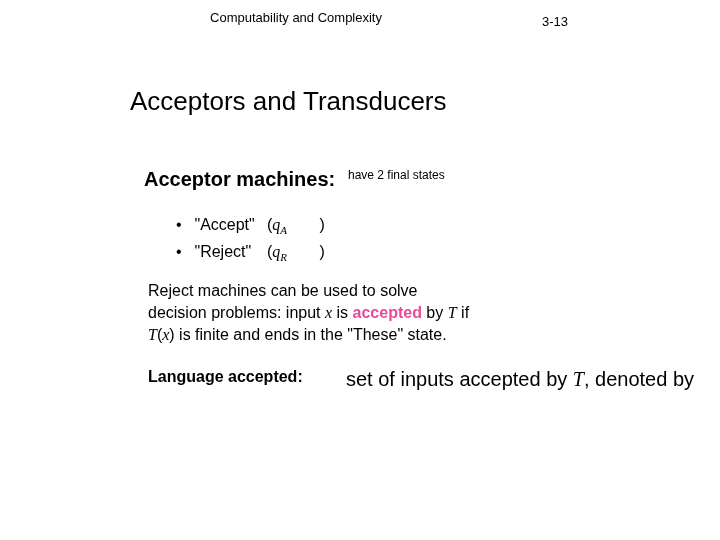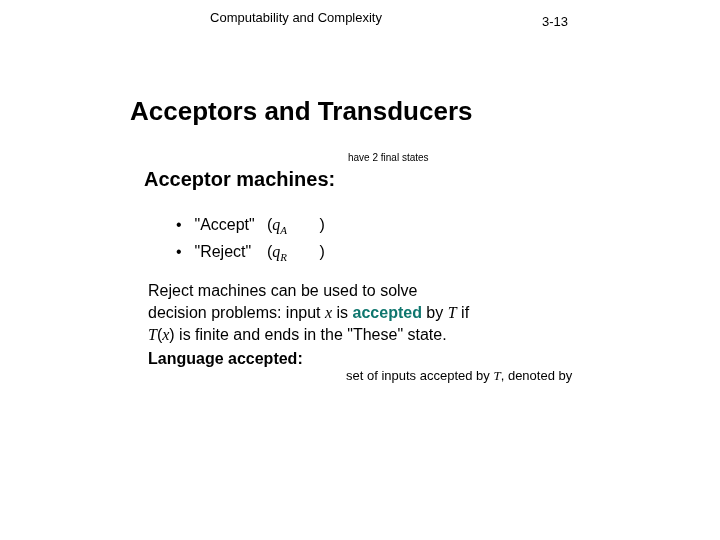--- a/index.html
+++ b/index.html
@@ -30,35 +30,34 @@
     position: absolute;
     top: 14px;
     right: 24px;
     font-size: 13px;
   }
   .title {
     position: absolute;
     top: 86px;
     left: 130px;
     font-size: 26px;
-    font-weight: bold;
-    margin-top: 10px;
+    font-weight: normal;
   }
   .subhead {
     position: absolute;
     top: 168px;
     left: 144px;
     font-size: 20px;
     font-weight: bold;
   }
   .subhead-desc {
     position: absolute;
-    top: 152px;
+    top: 168px;
     left: 348px;
-    font-size: 10px;
+    font-size: 12px;
   }
   .bullets {
     position: absolute;
     top: 214px;
     left: 176px;
     font-size: 16px;
     line-height: 22px;
   }
   .bullet-row {
     white-space: nowrap;
@@ -94,35 +93,35 @@
     left: 148px;
     right: 120px;
     font-size: 16px;
     line-height: 22px;
   }
   .mathit {
     font-style: italic;
     font-family: "Times New Roman", Times, serif;
   }
   .accepted-word {
-    color: #0f766e;
+    color: #ec4899;
     font-weight: bold;
   }
   .lang-label {
     position: absolute;
-    top: 350px;
+    top: 368px;
     left: 148px;
     font-size: 16px;
     font-weight: bold;
   }
   .lang-desc {
     position: absolute;
     top: 368px;
     left: 346px;
-    font-size: 13px;
+    font-size: 20px;
     white-space: nowrap;
   }
 </style>
 </head>
 <body>
 
 <div class="slide">
 
   <div class="header">Computability and Complexity</div>
   <div class="pagenum">3-13</div>

